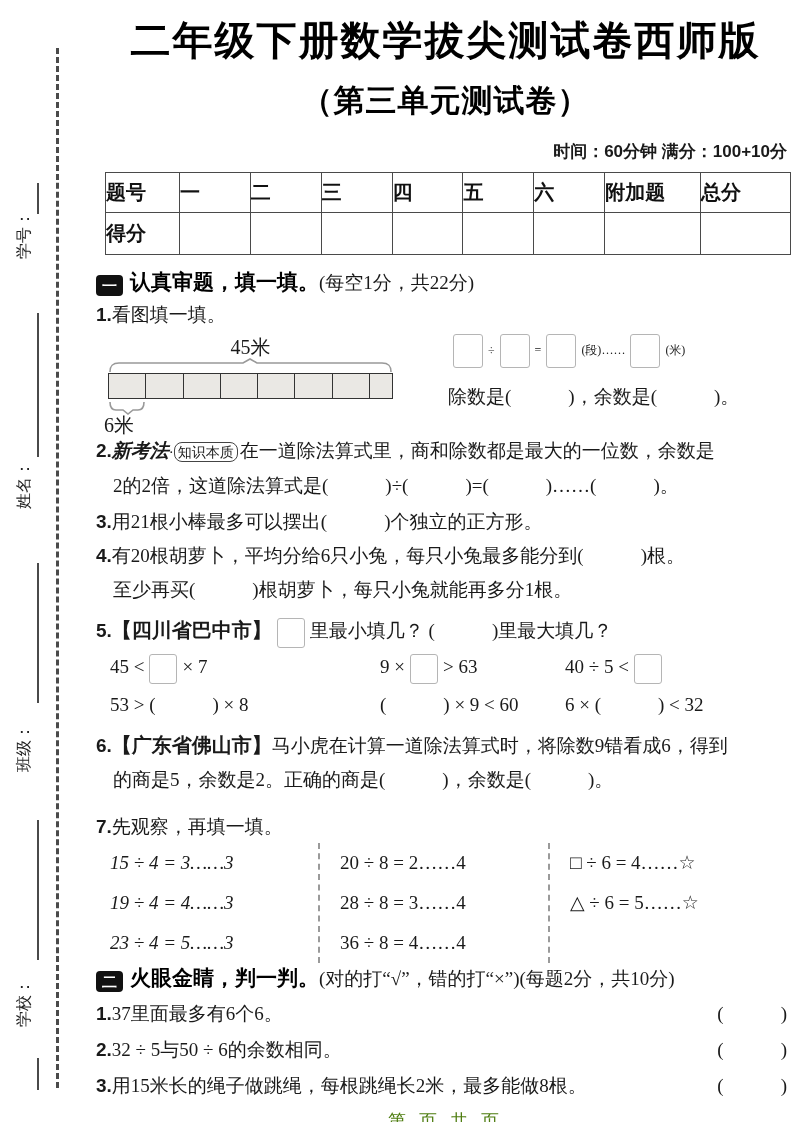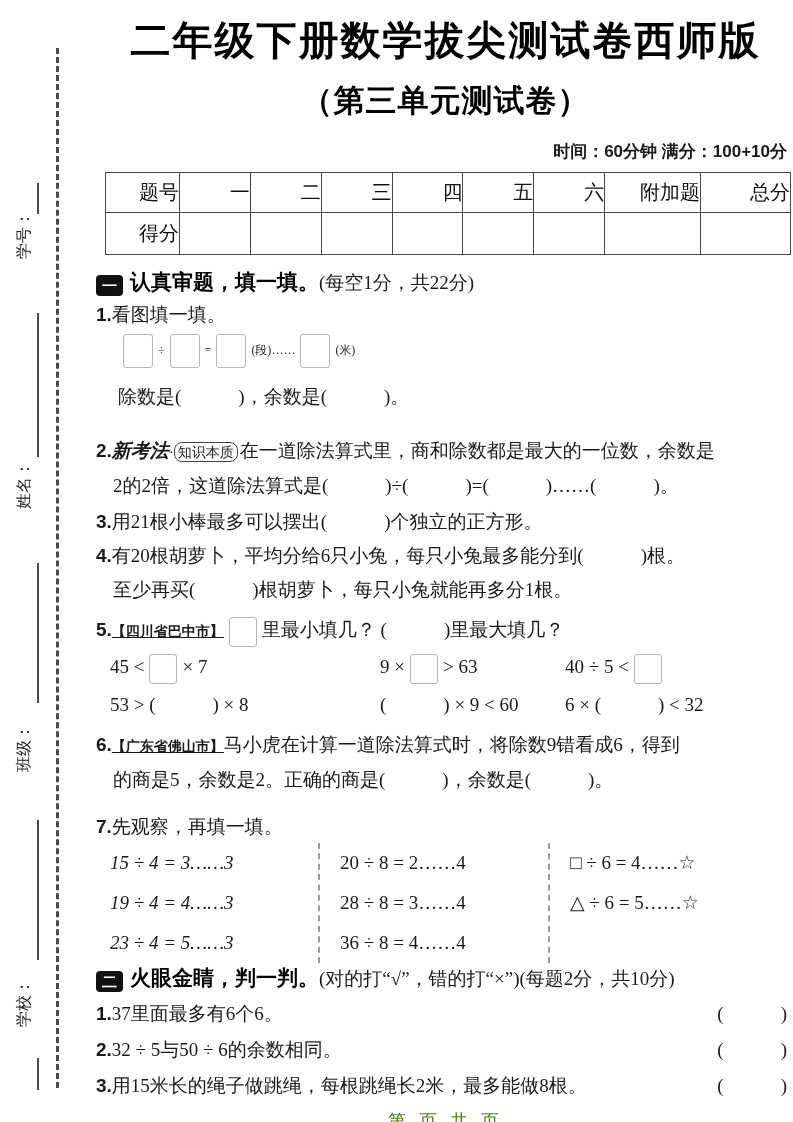--- a/index.html
+++ b/index.html
@@ -18,35 +18,35 @@
   .content { position:absolute; left:96px; top:0; width:699px; }
   h1.title { margin-top:16px; font-family:"Liberation Sans", sans-serif; font-weight:bold;
              font-size:40px; line-height:48px; text-align:center; letter-spacing:2px; color:#000; }
   h2.subtitle { margin-top:18px; font-family:"Liberation Sans", sans-serif; font-weight:bold;
                 font-size:31px; line-height:38px; text-align:center; letter-spacing:1px; color:#000; }
   .meta { margin-top:22px; padding-right:8px; text-align:right;
           font-family:"Liberation Sans", sans-serif; font-weight:bold; font-size:17px; line-height:20px; }
 
   table.score { margin-top:10px; margin-left:9px; width:686px; border-collapse:collapse;
                 font-family:"Liberation Sans", sans-serif; font-size:20px; color:#111; }
-  table.score th, table.score td { border:1.5px solid #4a4a4a; font-weight:normal; text-align:right; }
+  table.score th, table.score td { border:1.5px solid #4a4a4a; font-weight:bold; text-align:left; }
   table.score tr.hrow  th { height:40px; }
   table.score tr.srow  td { height:42px; }
 
   .sec { margin-top:12px; line-height:30px; font-size:19px; }
   .badge { display:inline-block; width:27px; height:21px; margin-right:7px; vertical-align:-2px;
            background:#111; color:#fff; border-radius:4px; text-align:center; line-height:21px;
            font-family:"Liberation Sans", sans-serif; font-weight:bold; font-size:15px; }
   .sec-title { font-family:"Liberation Sans", sans-serif; font-weight:bold; font-size:21px; color:#000; }
   .sec-note { font-size:19px; }
 
   .qline { line-height:34px; font-size:19px; }
   .cont  { padding-left:17px; line-height:34px; font-size:19px; }
   .qnum  { font-family:"Liberation Sans", sans-serif; font-weight:bold; font-size:19px; }
-  .region{ font-family:"Liberation Sans", sans-serif; font-weight:bold; font-size:14px;text-decoration:underline; }
+  .region{ font-family:"Liberation Sans", sans-serif; font-weight:bold; font-size:20px; }
 
   .tag-new { font-family:"Liberation Sans", sans-serif; font-weight:bold; font-style:italic; font-size:19px; }
   .tag-dot { font-size:15px; }
   .tag-box { display:inline-block; border:1px solid #444; border-radius:8px; padding:0 3px;
              font-family:"Liberation Sans", sans-serif; font-size:14px; line-height:18px; margin-right:2px; }
 
   
   .q1row { display:flex; margin-top:2px; height:100px; }
   .diagram { position:relative; width:330px; flex:0 0 330px; }
   .lab45 { position:absolute; left:12px; width:285px; top:0; text-align:center; font-size:20px; }
@@ -134,20 +134,40 @@
       </table>
 
     <div class="sec">
       <span class="badge">一</span><span class="sec-title">认真审题，填一填。</span><span class="sec-note">(每空1分，共22分)</span>
     </div>
 
     <div class="qline">
       <span class="qnum">1.</span><span>看图填一填。</span>
     </div>
     <div class="q1row">
+      <div class="diagram">
+        <div class="lab45">45米</div>
+        <svg class="brace-top" width="285" height="15" viewBox="0 0 285 15">
+          <path d="M2 14 C2 7 5 5 11 5 L135 5 L142 1 L149 5 L274 5 C280 5 283 7 283 14" fill="none" stroke="#999" stroke-width="1.6"></path>
+        </svg>
+        <div class="bar">
+          <span class="cell"></span>
+          <span class="cell"></span>
+          <span class="cell"></span>
+          <span class="cell"></span>
+          <span class="cell"></span>
+          <span class="cell"></span>
+          <span class="cell"></span>
+          <span class="cell sm"></span>
+        </div>
+        <svg class="brace-sm" width="40" height="14" viewBox="0 0 40 14">
+          <path d="M2 1 C2 7 4 9 8 9 L15 9 L20 13 L25 9 L30 9 C34 9 36 7 36 1" fill="none" stroke="#999" stroke-width="1.6"></path>
+        </svg>
+        <div class="lab6">6米</div>
+      </div>
       <div class="q1eq">
         <div class="eqrow">
           <span class="abox"></span><span>÷</span><span class="abox"></span><span>=</span><span class="abox"></span><span>(段)</span><span>……</span><span class="abox"></span><span>(米)</span>
         </div>
         <div class="eqline2">除数是(　　　)，余数是(　　　)。</div>
       </div>
     </div>
 
     <div class="qline">
       <span class="qnum">2.</span><span class="tag-new">新考法</span><span class="tag-dot">·</span><span class="tag-box">知识本质</span><span>在一道除法算式里，商和除数都是最大的一位数，余数是</span>

